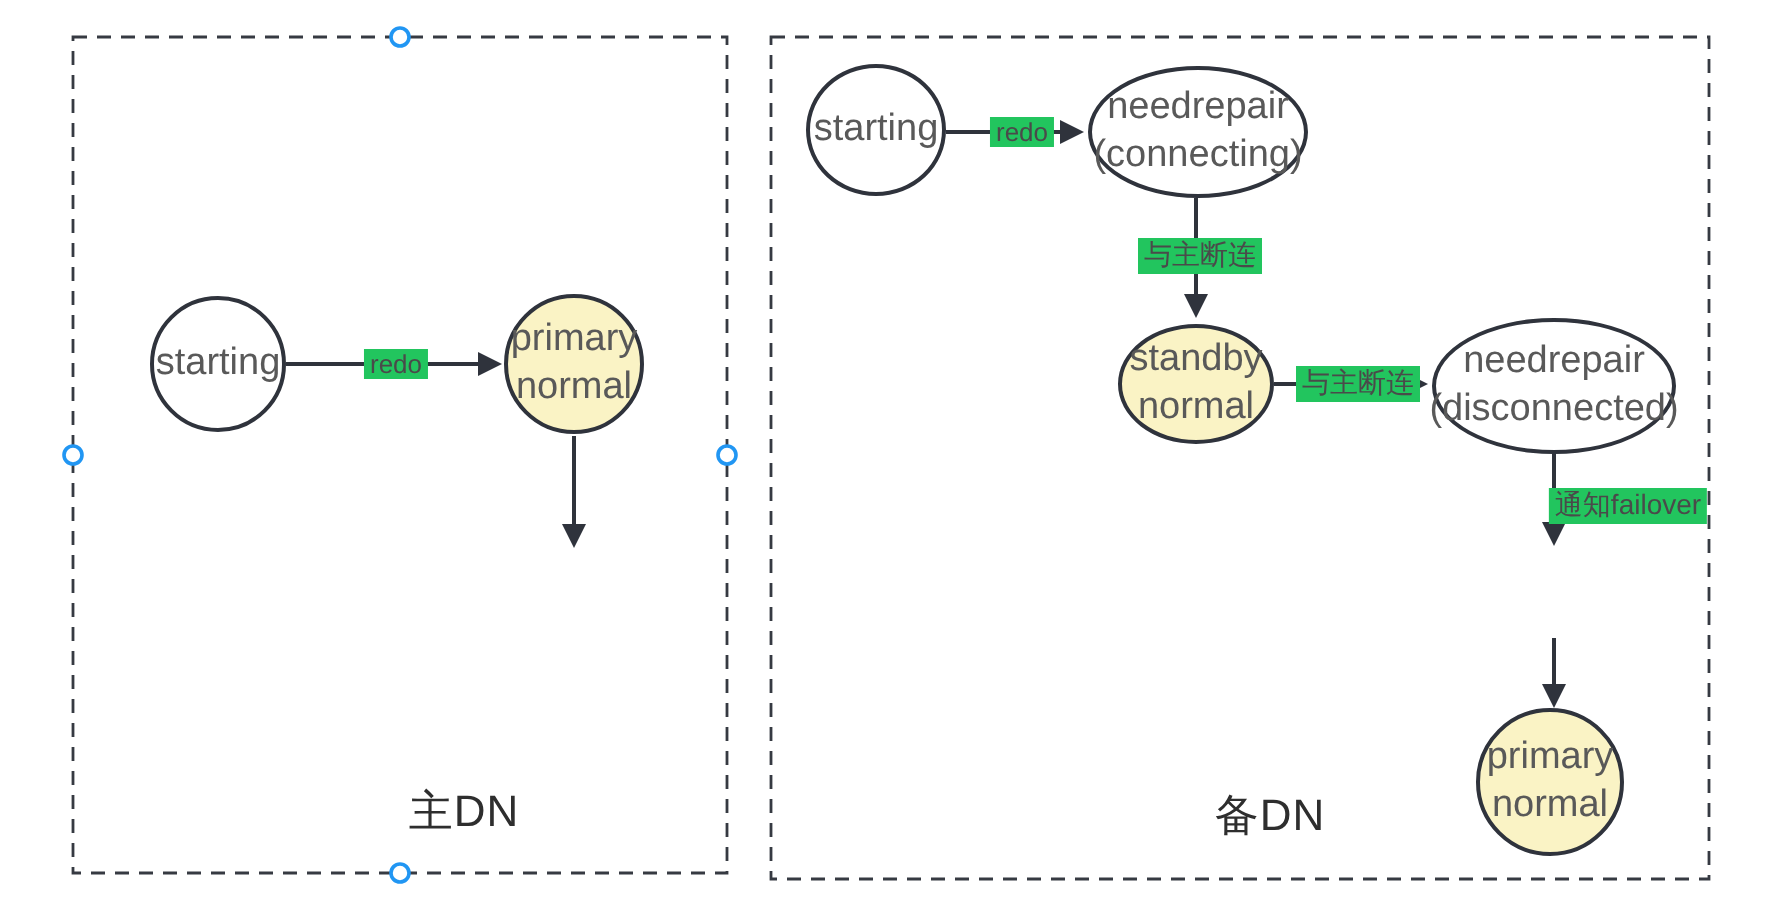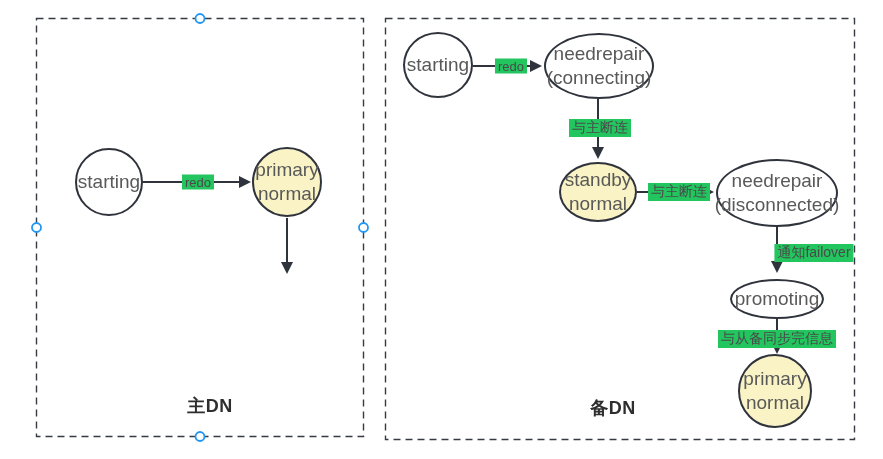--- a/index.html
+++ b/index.html
@@ -23,22 +23,22 @@
   .node.yellow{background:var(--yellow-state-fill,#faf3c5);}
   .node-label{white-space:pre-line;}
   .edge-label{
     position:absolute;transform:translate(-50%,-50%);
     background:#22c55e;padding:0 3px;white-space:nowrap;
     color:var(--edge-label-text,#4a4a4a);font-size:13px;
   }
   .edge-label.cjk{font-size:14px;}
   .panel-title{
     position:absolute;transform:translate(-50%,-50%);
-    font-weight:bold;font-size:18px;letter-spacing:.5px;
-    color:var(--title-text,#2e2e2e);white-space:nowrap;
+    font-weight:normal;font-size:22px;letter-spacing:.5px;
+    color:var(--title-text,#2e2e2e);white-space:nowrap;margin-left:22px;
   }
 </style>
 </head>
 <body>
 
 <div id="stage" style="--canvas-bg: #ffffff; --node-border: #2f333c; --edge-color: #2f333c; --panel-border: #363a42; --node-text: #595959; --edge-label-text: #4a4a4a; --title-text: #2e2e2e; --yellow-state-fill: #faf3c5; --white-state-fill: #ffffff; --selection-handle: #2196f3;">
 
   <svg class="layer">
     <defs>
       <marker id="arrow" viewBox="0 0 12 12" refX="10" refY="6" markerWidth="12" markerHeight="12" markerUnits="userSpaceOnUse" orient="auto">
@@ -85,29 +85,25 @@
 (connecting)</span>
   </div>
   <div class="node yellow" style="left:559px;top:162px;width:78px;height:60px;">
     <span class="node-label">standby
 normal</span>
   </div>
   <div class="node" style="left:716px;top:159px;width:122px;height:68px;">
     <span class="node-label">needrepair
 (disconnected)</span>
   </div>
-  <div class="node" style="left:730px;top:279px;width:94px;height:40px;">
-    <span class="node-label">promoting</span>
-  </div>
   <div class="node yellow" style="left:738px;top:354px;width:74px;height:74px;">
     <span class="node-label">primary
 normal</span>
   </div>
 
   <span class="edge-label" style="left:511px;top:66px;">redo</span>
   <span class="edge-label cjk" style="left:600px;top:128px;">与主断连</span>
   <span class="edge-label cjk" style="left:679px;top:192px;">与主断连</span>
   <span class="edge-label cjk" style="left:814px;top:253px;">通知failover</span>
-  <span class="edge-label cjk" style="left:777px;top:339px;">与从备同步完信息</span>
 
   <div class="panel-title" style="left:613px;top:408px;">备DN</div>
 
 </div>
 
 </body></html>

